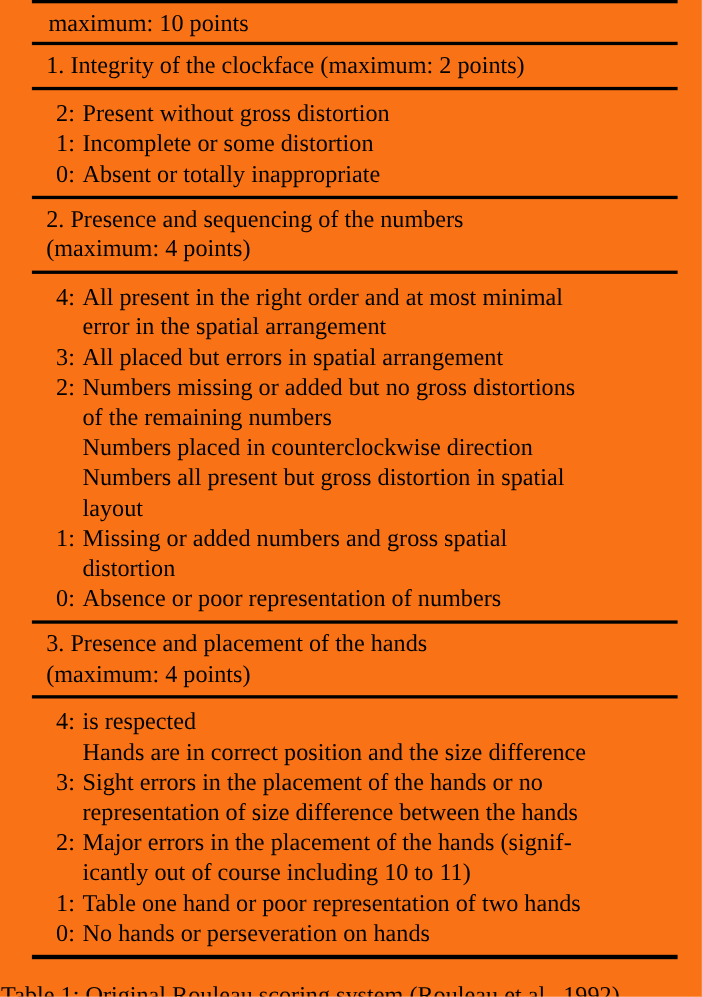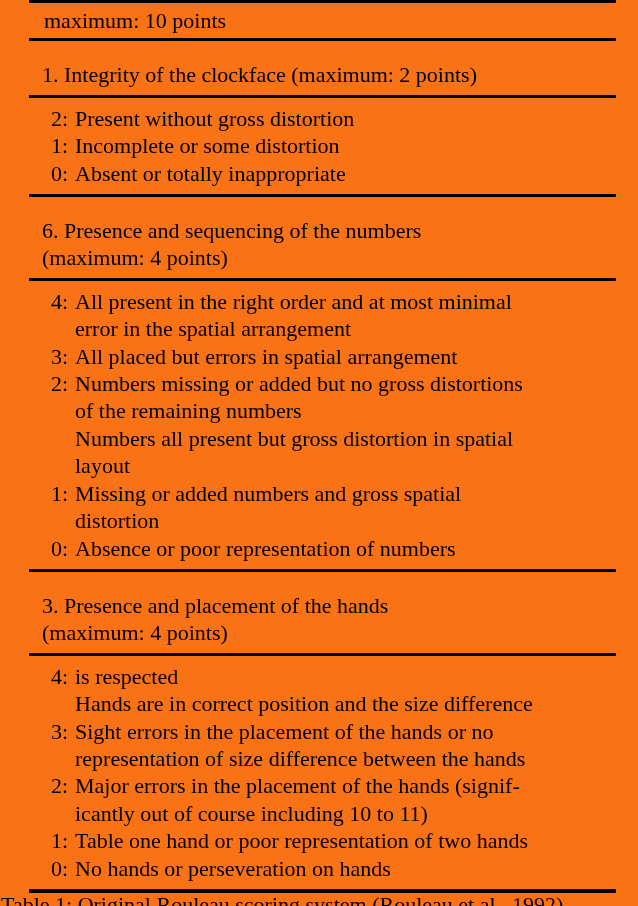--- a/index.html
+++ b/index.html
@@ -16,21 +16,21 @@
   }
   .scoring-table {
     position: absolute;
     left: 29px;
     top: 0;
     width: 587px;
   }
   .rule { height: 3px; background: #000000; }
   .rule.bottom { height: 4px; }
   .row-max { padding: 4px 4px 4px 15px; }
-  .sec-header { padding: 20px 4px 6px 13px; }
+  .sec-header { padding: 4px 4px 6px 13px; }
   .items { padding: 7px 0; }
   .item { position: relative; padding-left: 46px; }
   .item .score { position: absolute; left: 22px; top: 0; }
   .line { display: block; white-space: nowrap; }
   .caption {
     position: absolute;
     left: 1px;
     top: 891px;
     white-space: nowrap;
   }
@@ -66,40 +66,44 @@
       </div>
       <div class="item">
         <span class="score">0:</span>
         <span class="line">Absent or totally inappropriate</span>
       </div>
     </div>
 
     <div class="rule"></div>
 
     <div class="sec-header">
-      <span class="line">6. Presence and sequencing of the numbers</span>
+      <span class="line">2. Presence and sequencing of the numbers</span>
       <span class="line">(maximum: 4 points)</span>
     </div>
 
     <div class="rule"></div>
 
     <div class="items">
       <div class="item">
         <span class="score">4:</span>
         <span class="line">All present in the right order and at most minimal</span>
         <span class="line">error in the spatial arrangement</span>
       </div>
       <div class="item">
         <span class="score">3:</span>
         <span class="line">All placed but errors in spatial arrangement</span>
       </div>
       <div class="item">
         <span class="score">2:</span>
         <span class="line">Numbers missing or added but no gross distortions</span>
         <span class="line">of the remaining numbers</span>
+      </div>
+      <div class="item">
+        <span class="score"></span>
+        <span class="line">Numbers placed in counterclockwise direction</span>
       </div>
       <div class="item">
         <span class="score"></span>
         <span class="line">Numbers all present but gross distortion in spatial</span>
         <span class="line">layout</span>
       </div>
       <div class="item">
         <span class="score">1:</span>
         <span class="line">Missing or added numbers and gross spatial</span>
         <span class="line">distortion</span>

